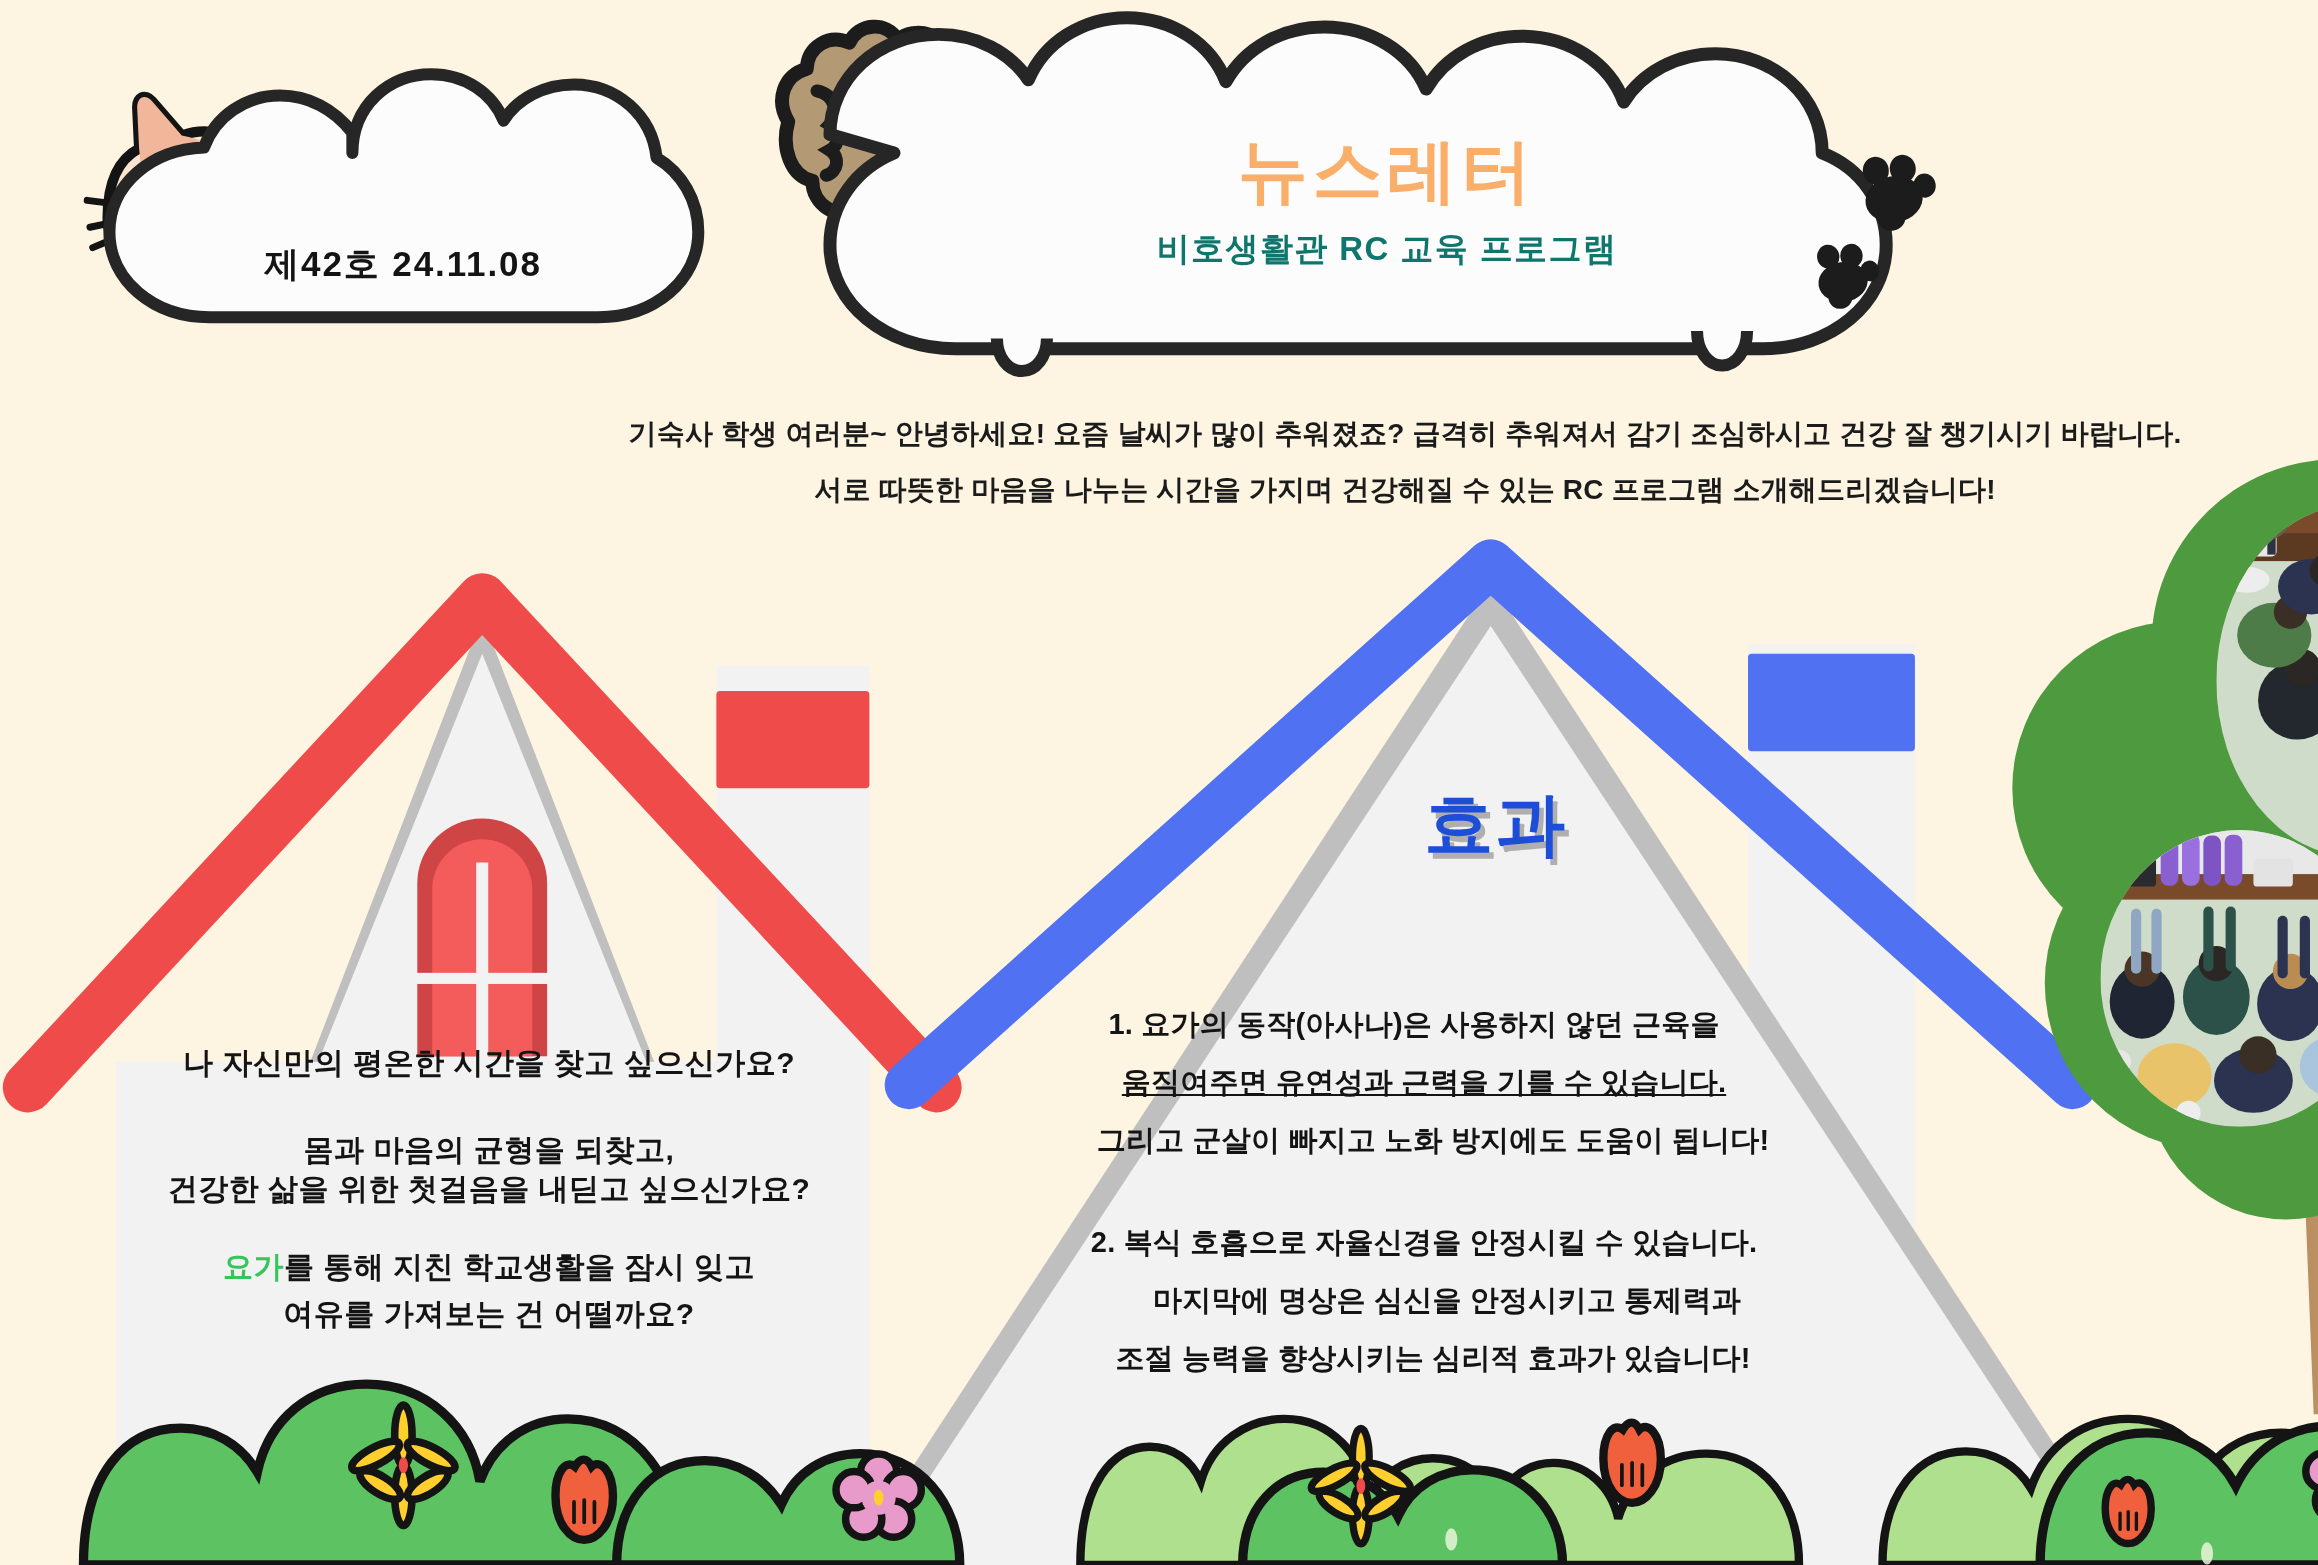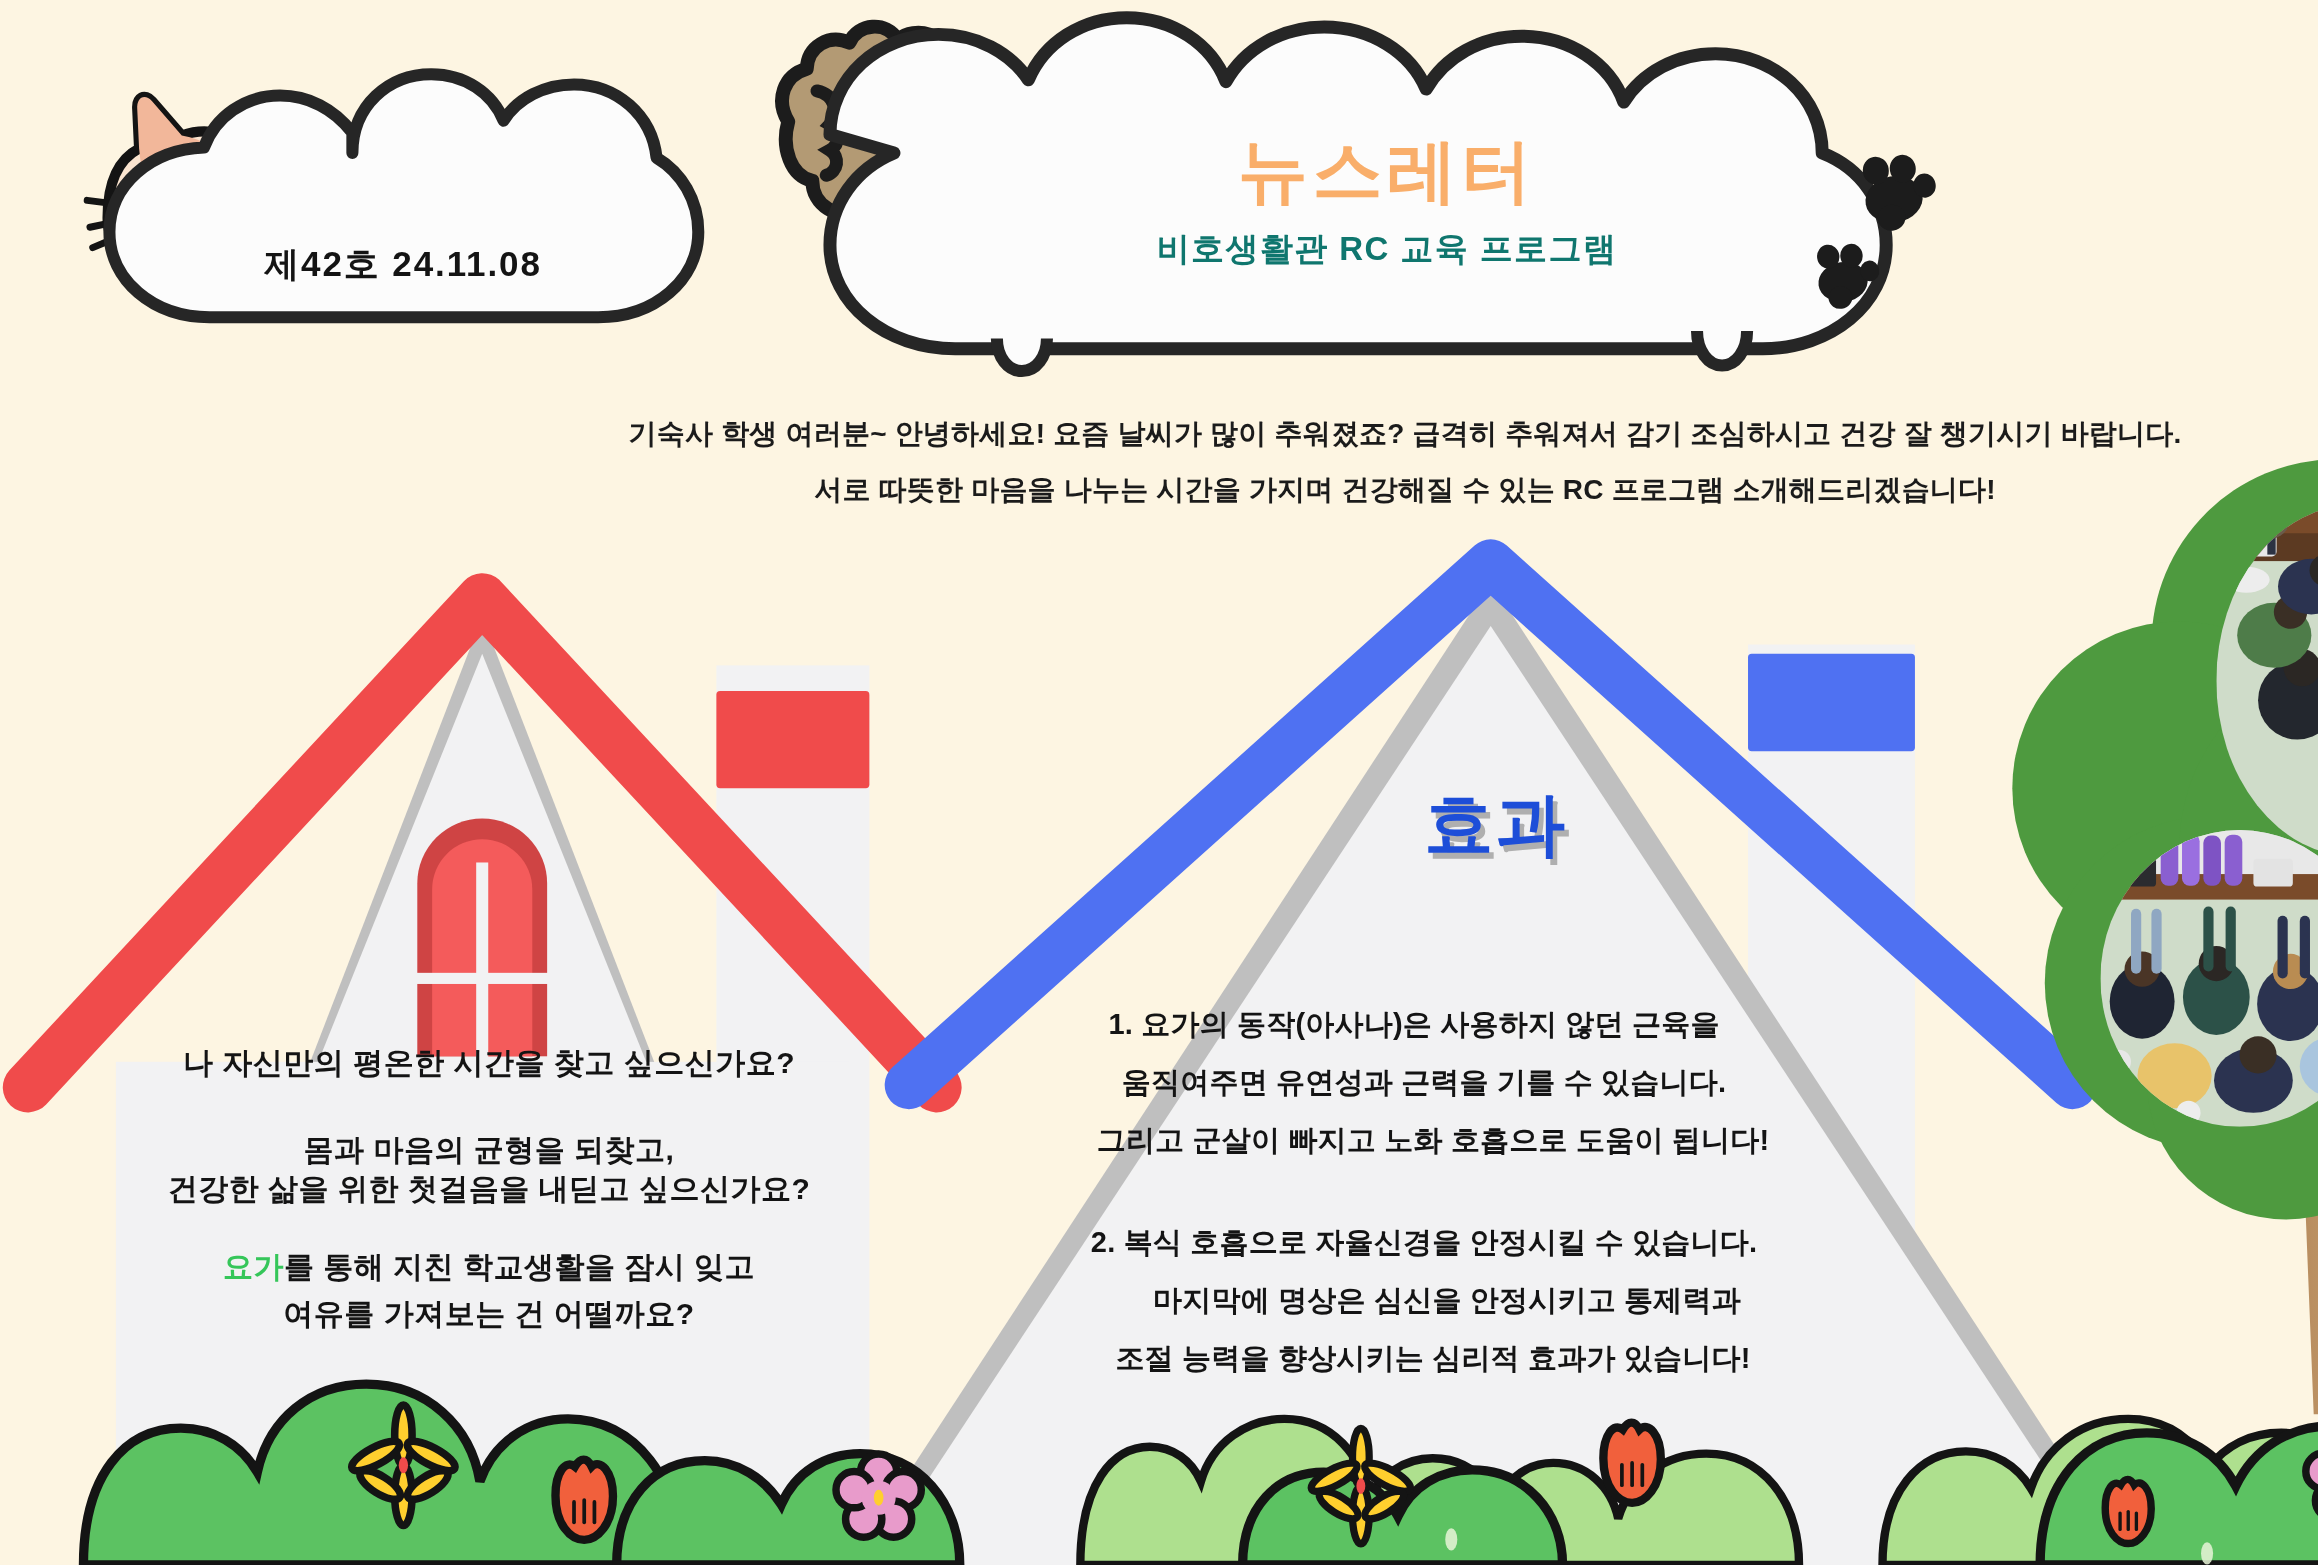--- a/index.html
+++ b/index.html
@@ -464,22 +464,22 @@
 
     <div class="tx center house-line" style="left:489px;top:1043px;">나 자신만의 평온한 시간을 찾고 싶으신가요?</div>
     <div class="tx center house-line" style="left:489px;top:1106px;margin-top:24px;">몸과 마음의 균형을 되찾고,</div>
     <div class="tx center house-line" style="left:489px;top:1169px;">건강한 삶을 위한 첫걸음을 내딛고 싶으신가요?</div>
     <div class="tx center house-line" style="left:489px;top:1231px;margin-top:16px;"><span class="hl-green">요가</span><span>를 통해 지친 학교생활을 잠시 잊고</span></div>
     <div class="tx center house-line" style="left:489px;top:1294px;">여유를 가져보는 건 어떨까요?</div>
 
     <div class="tx center" id="effect-title" style="left:1496px;top:779px;">효과</div>
 
     <div class="tx center eff-line" style="left:1414px;top:995px;">1. 요가의 동작(아사나)은 사용하지 않던 근육을</div>
-    <div class="tx center eff-line" style="left:1424px;top:1053px;">움직여주면 유연성과 근력을 기를 수 있습니다.</div>
-    <div class="tx center eff-line" style="left:1433px;top:1111px;">그리고 군살이 빠지고 노화 호흡으로 도움이 됩니다!</div>
+    <div class="tx center eff-line" style="left:1424px;top:1053px;text-decoration:underline;">움직여주면 유연성과 근력을 기를 수 있습니다.</div>
+    <div class="tx center eff-line" style="left:1433px;top:1111px;">그리고 군살이 빠지고 노화 방지에도 도움이 됩니다!</div>
 
     <div class="tx center eff-line" style="left:1424px;top:1213px;">2. 복식 호흡으로 자율신경을 안정시킬 수 있습니다.</div>
     <div class="tx center eff-line" style="left:1447px;top:1271px;">마지막에 명상은 심신을 안정시키고 통제력과</div>
     <div class="tx center eff-line" style="left:1433px;top:1329px;">조절 능력을 향상시키는 심리적 효과가 있습니다!</div>
   </div>
 
 </div>
 
 
 </body></html>

